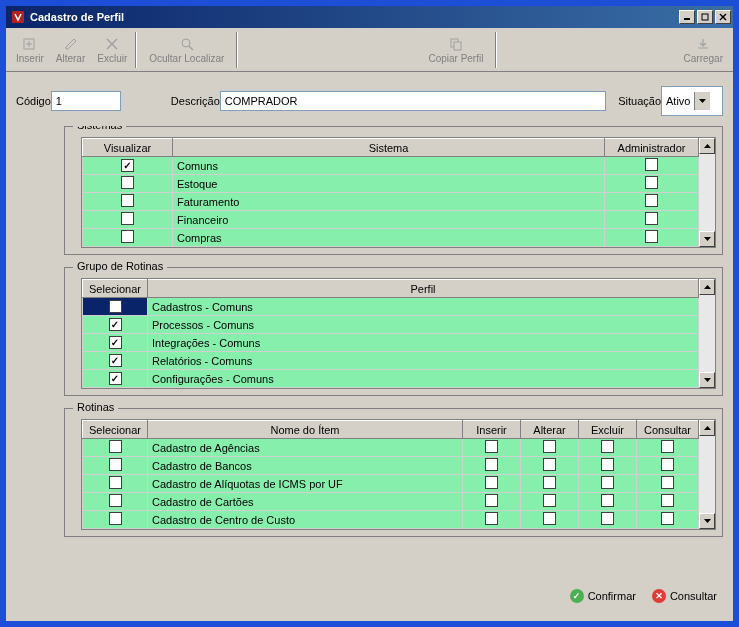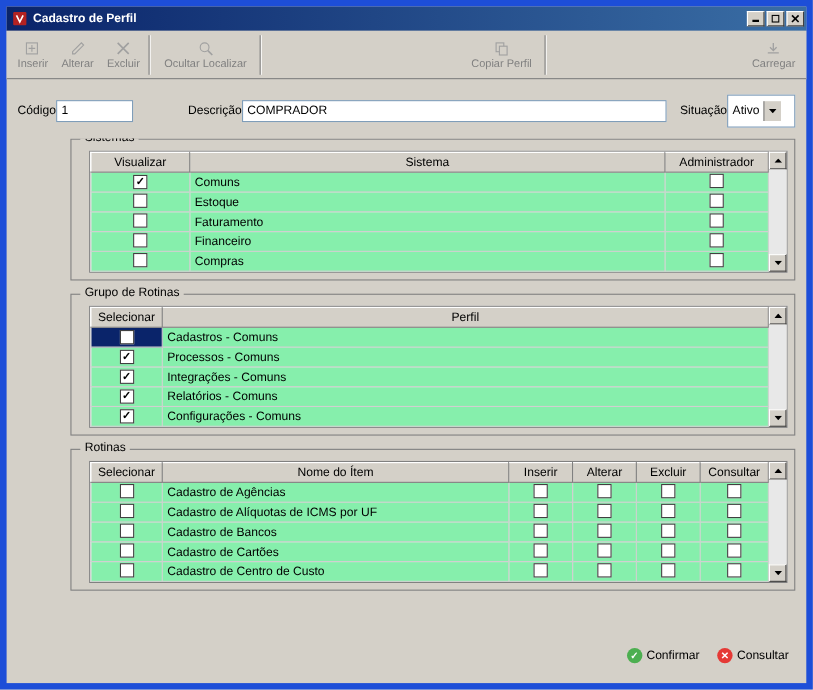--- a/index.html
+++ b/index.html
@@ -313,29 +313,29 @@
                 <tr>
                   <td class="cb"><span class="cb-box"></span></td>
                   <td>Cadastro de Agências</td>
                   <td class="cb"><span class="cb-box"></span></td>
                   <td class="cb"><span class="cb-box"></span></td>
                   <td class="cb"><span class="cb-box"></span></td>
                   <td class="cb"><span class="cb-box"></span></td>
                 </tr>
                 <tr>
                   <td class="cb"><span class="cb-box"></span></td>
+                  <td>Cadastro de Bancos</td>
+                  <td class="cb"><span class="cb-box"></span></td>
+                  <td class="cb"><span class="cb-box"></span></td>
+                  <td class="cb"><span class="cb-box"></span></td>
+                  <td class="cb"><span class="cb-box"></span></td>
+                </tr>
+                <tr>
+                  <td class="cb"><span class="cb-box"></span></td>
                   <td>Cadastro de Alíquotas de ICMS por UF</td>
-                  <td class="cb"><span class="cb-box"></span></td>
-                  <td class="cb"><span class="cb-box"></span></td>
-                  <td class="cb"><span class="cb-box"></span></td>
-                  <td class="cb"><span class="cb-box"></span></td>
-                </tr>
-                <tr>
-                  <td class="cb"><span class="cb-box"></span></td>
-                  <td>Cadastro de Bancos</td>
                   <td class="cb"><span class="cb-box"></span></td>
                   <td class="cb"><span class="cb-box"></span></td>
                   <td class="cb"><span class="cb-box"></span></td>
                   <td class="cb"><span class="cb-box"></span></td>
                 </tr>
                 <tr>
                   <td class="cb"><span class="cb-box"></span></td>
                   <td>Cadastro de Cartões</td>
                   <td class="cb"><span class="cb-box"></span></td>
                   <td class="cb"><span class="cb-box"></span></td>

